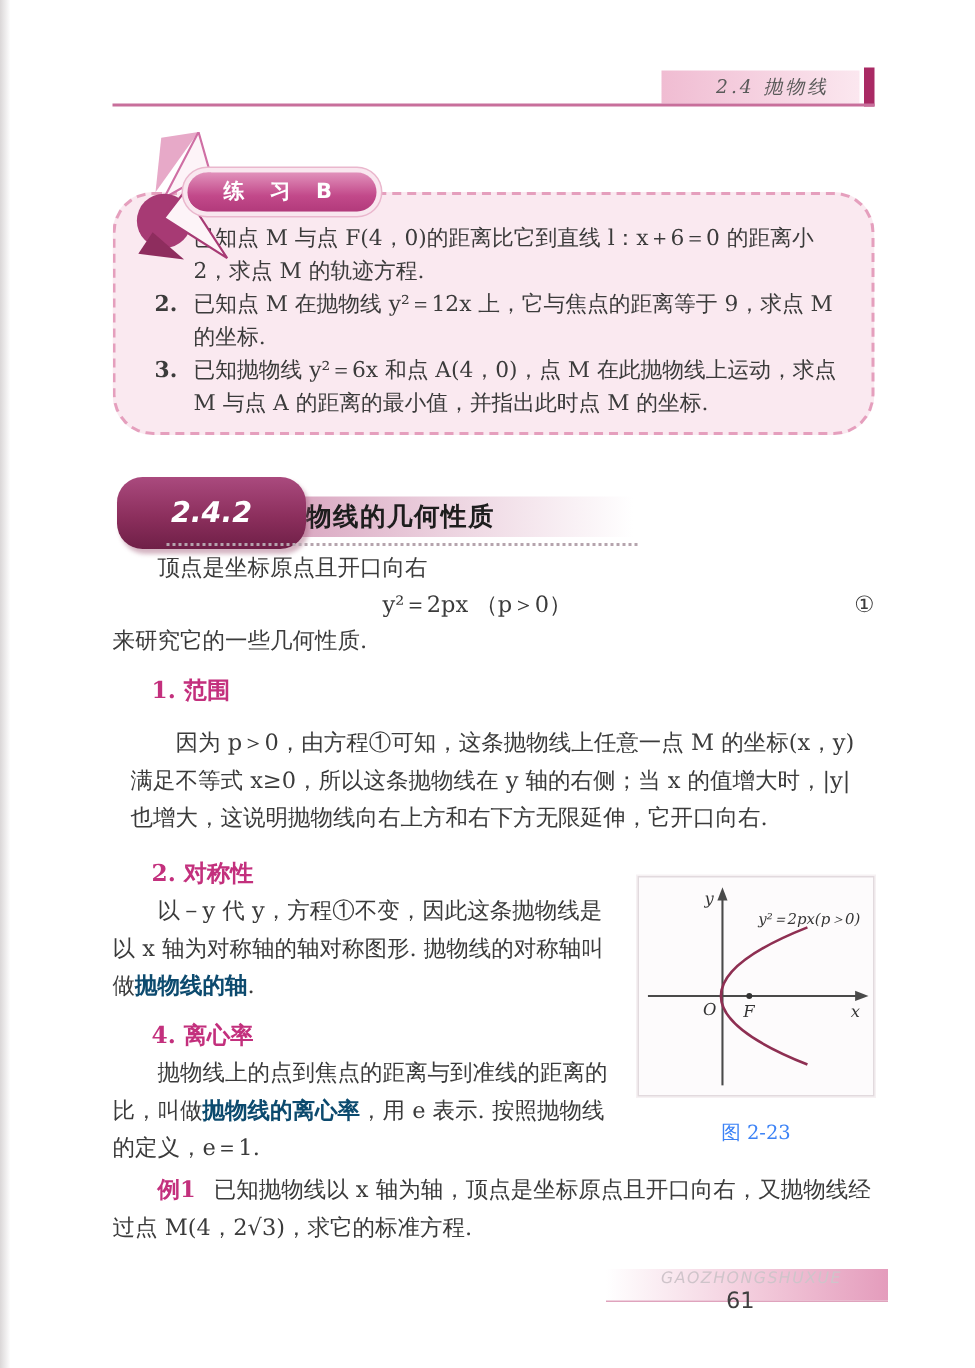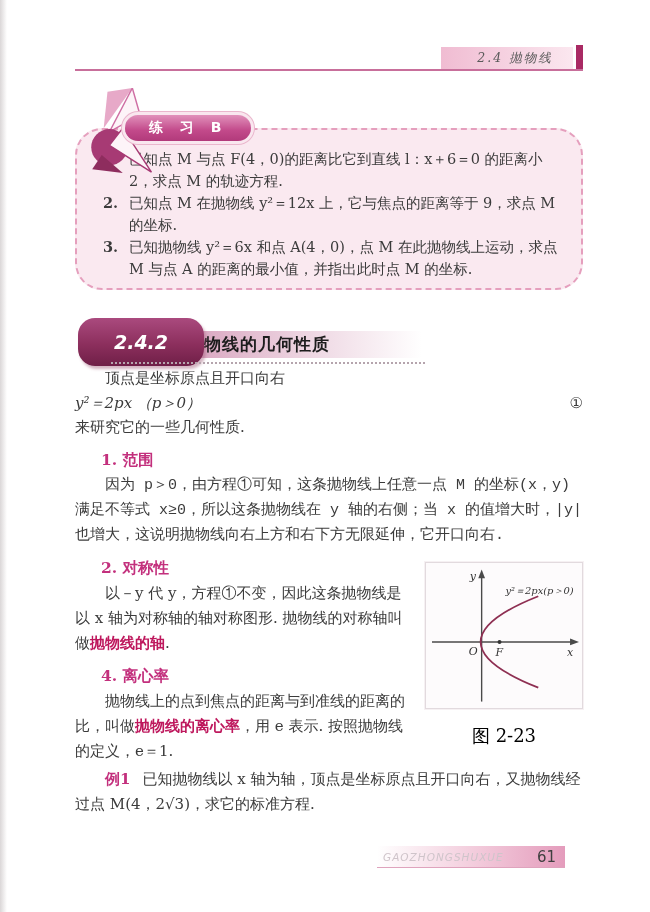--- a/index.html
+++ b/index.html
@@ -47,37 +47,37 @@
     background:linear-gradient(180deg,#aa4a7e 0%,#8c2f5d 55%,#6f1f47 100%);
     color:#fff;font-family:"DejaVu Sans",sans-serif;font-weight:bold;font-style:italic;
     font-size:19px;display:flex;align-items:center;justify-content:center;
     box-shadow:2px 3px 3px rgba(160,90,120,.45);}
   .sec242-dots{position:absolute;left:36px;top:44px;width:314px;border-bottom:2px dotted #b5a4ad;}
 
   
   .para{font-size:15px;line-height:25px;}
   .indent{text-indent:2em;}
   .eq-line{display:flex;align-items:baseline;font-size:15px;line-height:24px;}
-  .eq{flex:1;text-align:left;font-style:italic;}
+  .eq{flex:1;text-align:center;}
   .eq-tag{flex:none;font-style:normal;width:22px;text-align:right;color:#3b3b3b;}
   .sub-h{font-weight:bold;color:#c3307d;font-size:15.5px;line-height:23px;margin:8px 0 2px 26px;}
-  .kw{color:#be185d;font-weight:bold;}
+  .kw{color:#0c4a6e;font-weight:bold;}
   .ex-label{color:#c3307d;font-weight:bold;margin-right:12px;}
 
   
   .fig{float:right;width:158px;margin:14px 0 6px 14px;text-align:center;}
   .fig-box{width:156px;height:145px;border:1px solid #e2dade;background:#fdfbfc;
     box-shadow:0 0 0 1px #f6f1f3;}
-  .fig-caption{margin-top:11px;font-size:18px;color:#000000;}
+  .fig-caption{margin-top:11px;font-size:13px;color:#3b82f6;}
 
   
-  .footer{position:absolute;top:846px;right:85px;width:188px;height:21px;
+  .footer{position:absolute;top:846px;right:58px;width:188px;height:21px;
     background:linear-gradient(90deg, rgba(253,250,251,0) 0%, #f2c9da 55%, #e49cbc 100%);
     border-bottom:1px solid #dfa3bd;
-    display:flex;align-items:center;}
+    display:flex;align-items:center;flex-direction:column;}
   .watermark{flex:1;font-family:"DejaVu Sans",sans-serif;font-size:10.5px;font-style:italic;
     color:#cfc4ca;letter-spacing:1px;padding-left:6px;}
   .page-num{font-family:"DejaVu Sans",sans-serif;font-size:15px;font-weight:normal;
     color:#3f3f3f;padding-right:9px;}
 </style>
 </head>
 <body>
 
 <div class="spine"></div>
 
@@ -127,21 +127,21 @@
   </div>
 
   <p class="para indent" style="margin:2px 0 0 0;">顶点是坐标原点且开口向右</p>
   <div class="eq-line">
     <span class="eq">y²＝2px （p＞0）</span>
     <span class="eq-tag">①</span>
   </div>
   <p class="para" style="margin:0;">来研究它的一些几何性质.</p>
 
   <div class="sub-h">1. 范围</div>
-  <p class="para indent" style="margin:0;font-family:Liberation Mono, monospace;"><span>因为 p＞0，由方程①可知，这条抛物线上任意一点 M 的坐标(x，y)满足不等式 x≥0，所以这条抛物线在 y 轴的右侧；当 x 的值增大时，|y|也增大，这说明抛物线向右上方和右下方无限延伸，它开口向右.</span><span class="kw"></span><span></span></p>
+  <p class="para indent" style="margin:12px;"><span>因为 p＞0，由方程①可知，这条抛物线上任意一点 M 的坐标(x，y)满足不等式 x≥0，所以这条抛物线在 y 轴的右侧；当 x 的值增大时，|y|也增大，这说明抛物线向右上方和右下方无限延伸，它开口向右.</span><span class="kw"></span><span></span></p>
 
   <div class="fig">
     <svg class="fig-box" viewBox="0 0 157 145">
       <line x1="6" y1="79" x2="148" y2="79" stroke="#4a4a4a" stroke-width="1.4"></line>
       <polygon points="154,79 145,75.6 145,82.4" fill="#4a4a4a"></polygon>
       <line x1="56" y1="139" x2="56" y2="12" stroke="#4a4a4a" stroke-width="1.4"></line>
       <polygon points="56,6 52.6,15 59.4,15" fill="#4a4a4a"></polygon>
       <path d="M113 33 Q -3 79 113 125" stroke="#8e2f52" stroke-width="1.8" fill="none"></path>
       <circle cx="74" cy="79" r="2" fill="#333"></circle>
       <text x="80" y="31" font-size="10" font-style="italic" fill="#333">y²＝2px(p＞0)</text>

